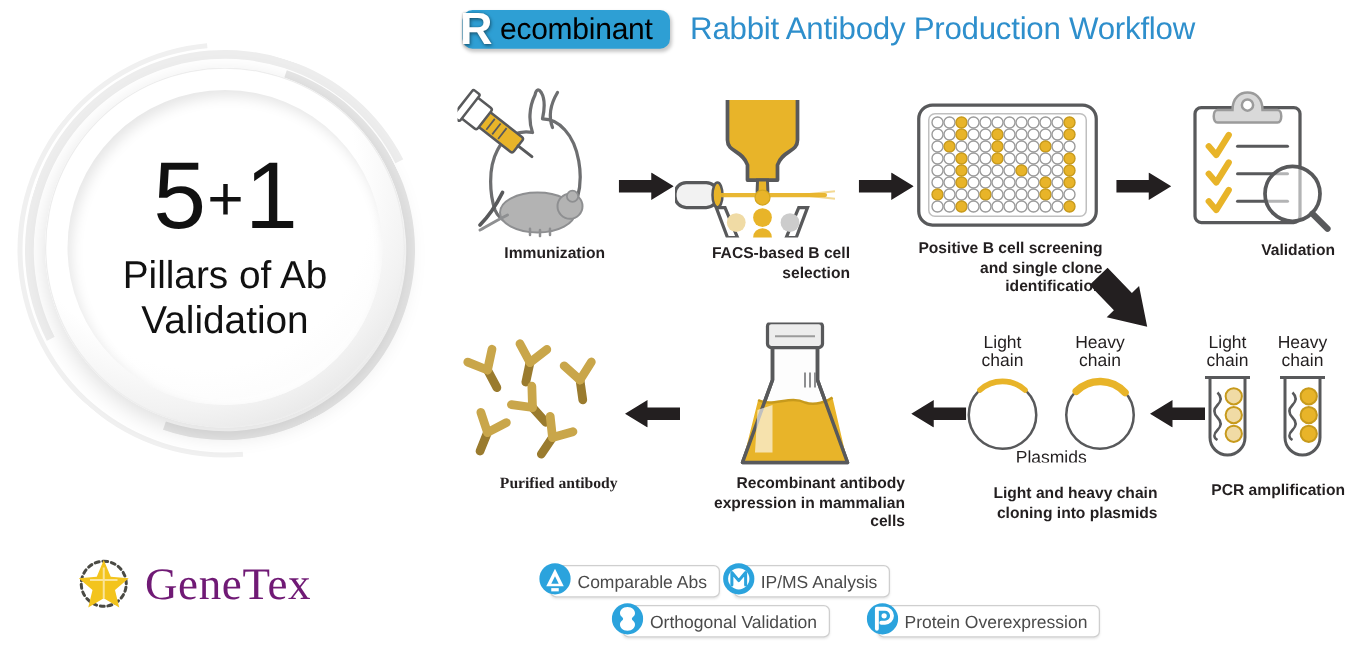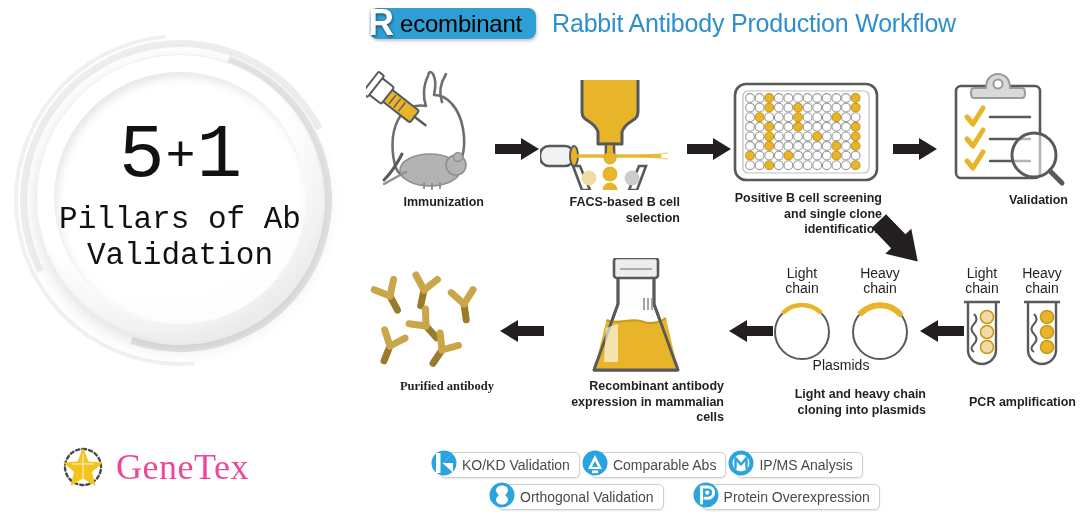--- a/index.html
+++ b/index.html
@@ -38,29 +38,29 @@
     background: repeating-conic-gradient(from 0deg, #e0e0e0 0deg 1.1deg, transparent 1.1deg 3.1deg);
     -webkit-mask: radial-gradient(circle, transparent 0 47.5%, #000 47.5% 50%, transparent 50%);
             mask: radial-gradient(circle, transparent 0 47.5%, #000 47.5% 50%, transparent 50%);
   }
   .hatch-1 { left:2px; top:0px; width:330px; height:330px; clip-path: polygon(0 0, 46% 0, 46% 46%, 0 52%); }
   .hatch-2 { left:6px; top:4px; width:322px; height:322px; clip-path: polygon(60% 74%, 100% 60%, 100% 100%, 42% 100%); }
   .hatch-3 { left:-4px; top:32px; width:300px; height:300px; clip-path: polygon(0 38%, 16% 30%, 22% 74%, 0 70%); }
 
   .badge-text { position:absolute; left:40px; top:36px; width:252px; height:252px;
                 display:flex; flex-direction:column; align-items:center; justify-content:center;
-                font-family:Liberation Mono, monospace; color:#111; }
+                font-family:Liberation Sans, sans-serif; color:#111; }
   .badge-num { font-size:76px; line-height:.92; letter-spacing:-1px; font-weight:400; }
   .badge-num .plus { font-size:50px; vertical-align:6px; margin:0 2px; }
   .badge-l1 { font-size:31px; margin-top:10px; line-height:1.16; }
   .badge-l2 { font-size:31px; line-height:1.16; }
 
   
   #genetex { position:absolute; left:60px; top:444px; display:flex; align-items:center; gap:10px; }
-  #genetex .gt-name { font-family:"Liberation Serif", serif; font-size:36px; color:#ec4899; letter-spacing:.5px; }
+  #genetex .gt-name { font-family:"Liberation Serif", serif; font-size:36px; color:#701a75; letter-spacing:.5px; }
 
   
   #header { position:absolute; left:370px; top:8px; display:flex; align-items:center; gap:16px; }
   .recomb-pill {
     position:relative; height:31px; padding:0 14px 0 30px;
     background:#2e9fd4; border-radius:8px;
     display:flex; align-items:center;
     box-shadow: 1px 2px 3px rgba(0,0,0,.22);
   }
   .recomb-pill .word { color:#000000; font-size:24px; font-weight:normal; letter-spacing:-.2px; }
@@ -439,37 +439,26 @@
         <path d="M24 48 q5 5 0 10 q-5 5 0 10 q5 5 0 10 q-5 5 0 8" fill="none" stroke="#58595b" stroke-width="2"></path>
         <path d="M84 48 q5 5 0 10 q-5 5 0 10 q5 5 0 10 q-5 5 0 8" fill="none" stroke="#58595b" stroke-width="2"></path>
         <circle cx="37" cy="51" r="6.5" fill="#f0dba5" stroke="#c79a1c" stroke-width="1.6"></circle>
         <circle cx="37" cy="66" r="6.5" fill="#f0dba5" stroke="#c79a1c" stroke-width="1.6"></circle>
         <circle cx="37" cy="81" r="6.5" fill="#f0dba5" stroke="#c79a1c" stroke-width="1.6"></circle>
         <circle cx="97" cy="51" r="6.5" fill="#e8b429" stroke="#c79a1c" stroke-width="1.6"></circle>
         <circle cx="97" cy="66" r="6.5" fill="#e8b429" stroke="#c79a1c" stroke-width="1.6"></circle>
         <circle cx="97" cy="81" r="6.5" fill="#e8b429" stroke="#c79a1c" stroke-width="1.6"></circle>
       </svg>
     </div>
-    <div class="cap" style="margin-top:21px;">PCR amplification</div>
+    <div class="cap" style="margin-top:11px;">PCR amplification</div>
   </div>
 
   <div id="pillars">
     <div class="pill-row r1">
 
-      <div class="pill">
-        <span class="ic">
-          <svg width="26" height="26" viewBox="0 0 26 26">
-            <circle cx="13" cy="13" r="12.5" fill="#2ba3dd"></circle>
-            <path d="M5 3 L5 23 L9.5 23 L9.5 3 Z" fill="#fff"></path>
-            <path d="M11.5 13 L22 3.5 L22 22.5 Z" fill="#fff"></path>
-            <path d="M11.5 13 L22 3.5 L22 13 Z" fill="#2ba3dd"></path>
-          </svg>
-        </span>
-        <span class="lbl">KO/KD  Validation</span>
-      </div>
 
       <div class="pill">
         <span class="ic">
           <svg width="26" height="26" viewBox="0 0 26 26">
             <circle cx="13" cy="13" r="12.5" fill="#2ba3dd"></circle>
             <path d="M13 5 L20 19 L6 19 Z" fill="#fff"></path>
             <path d="M13 11 L16 17 L10 17 Z" fill="#2ba3dd"></path>
             <rect x="10" y="20.5" width="6" height="2.6" fill="#fff"></rect>
           </svg>
         </span>

